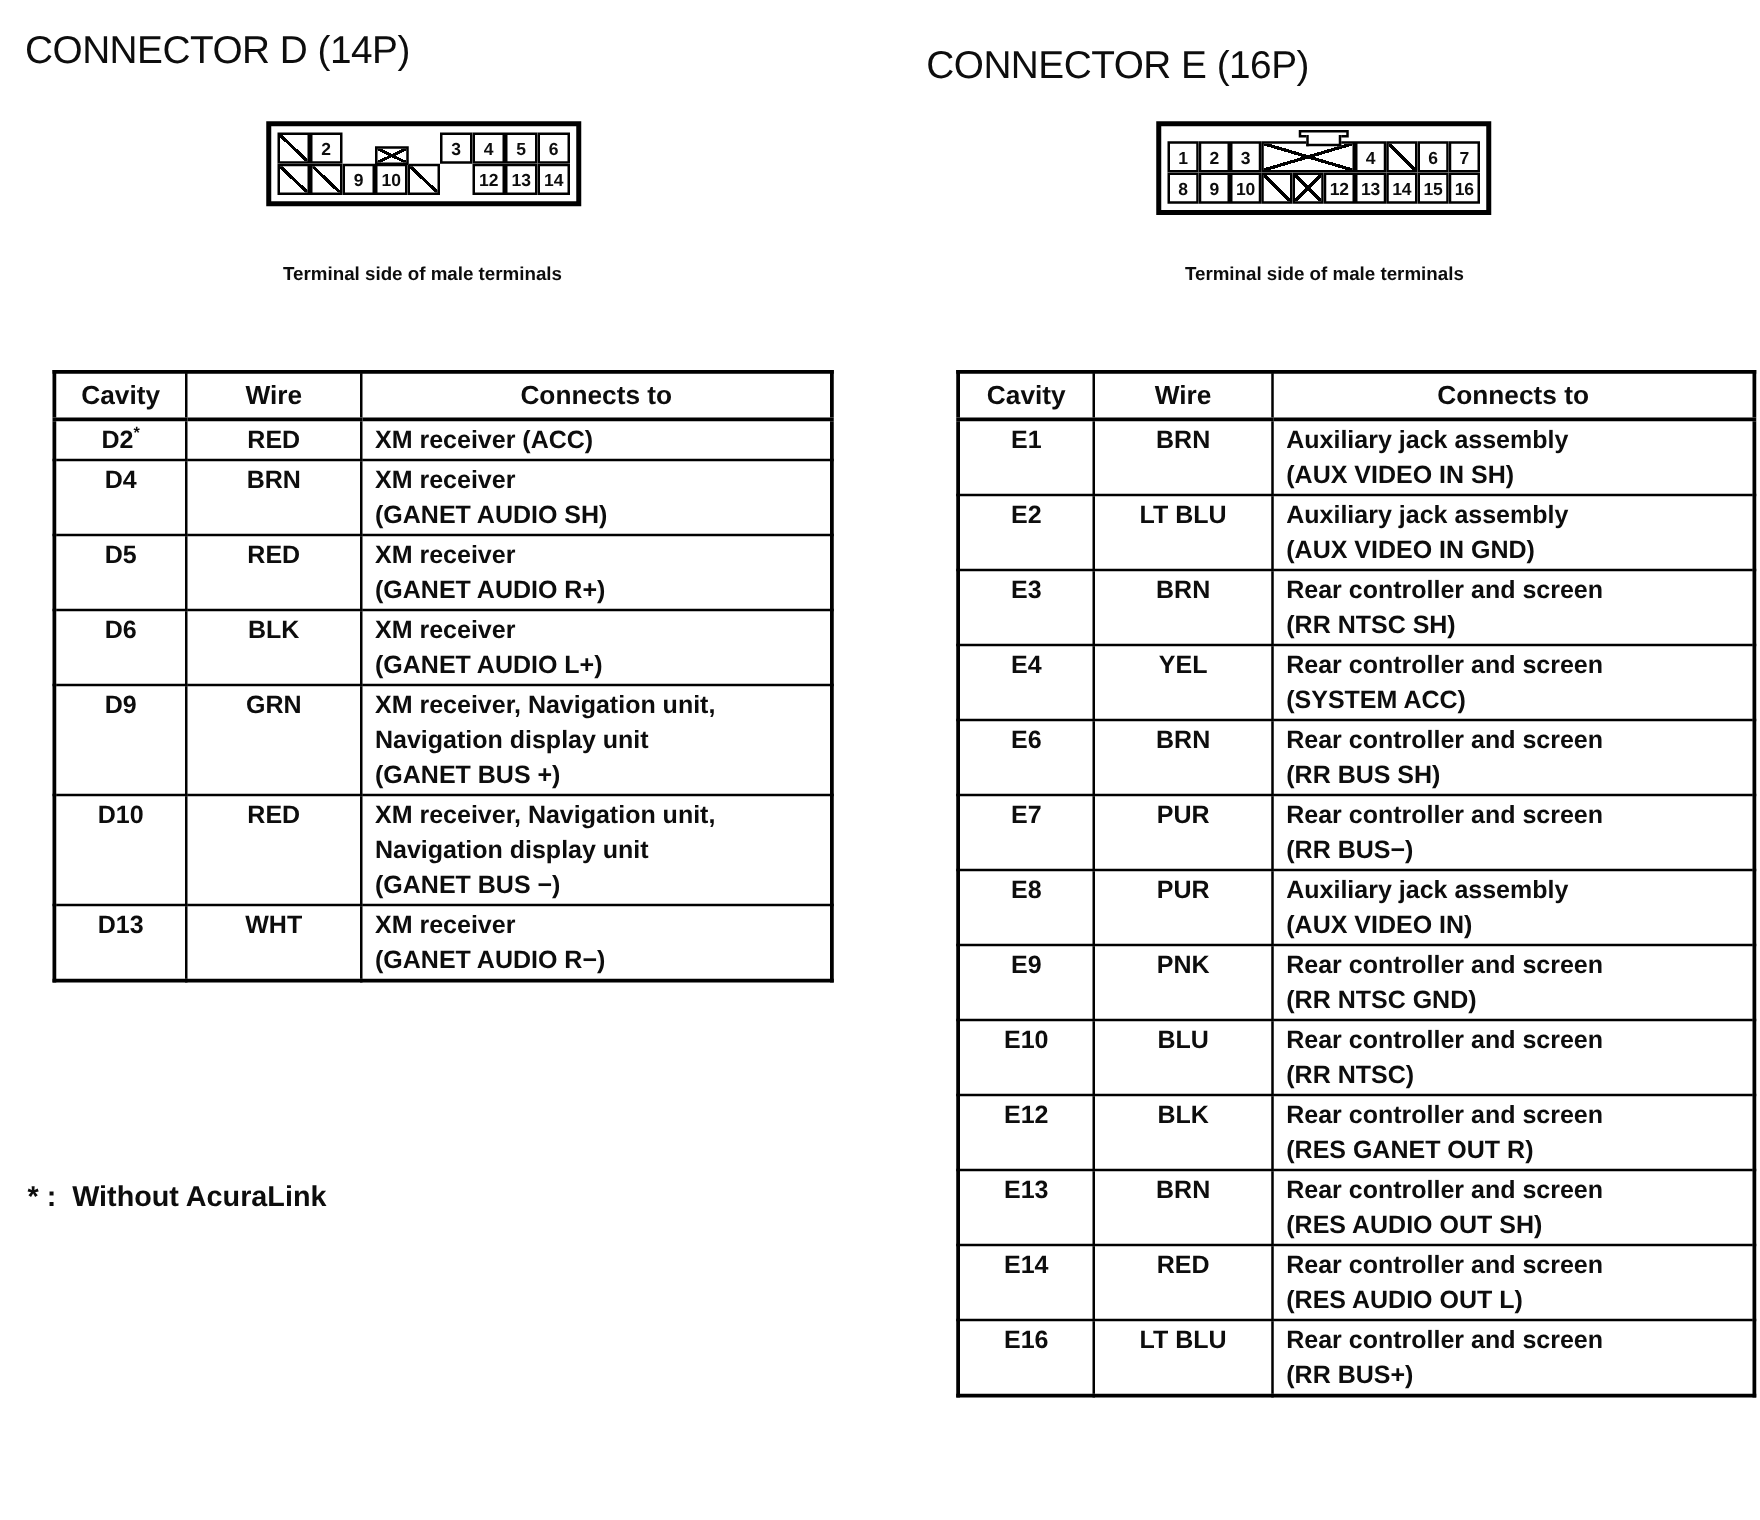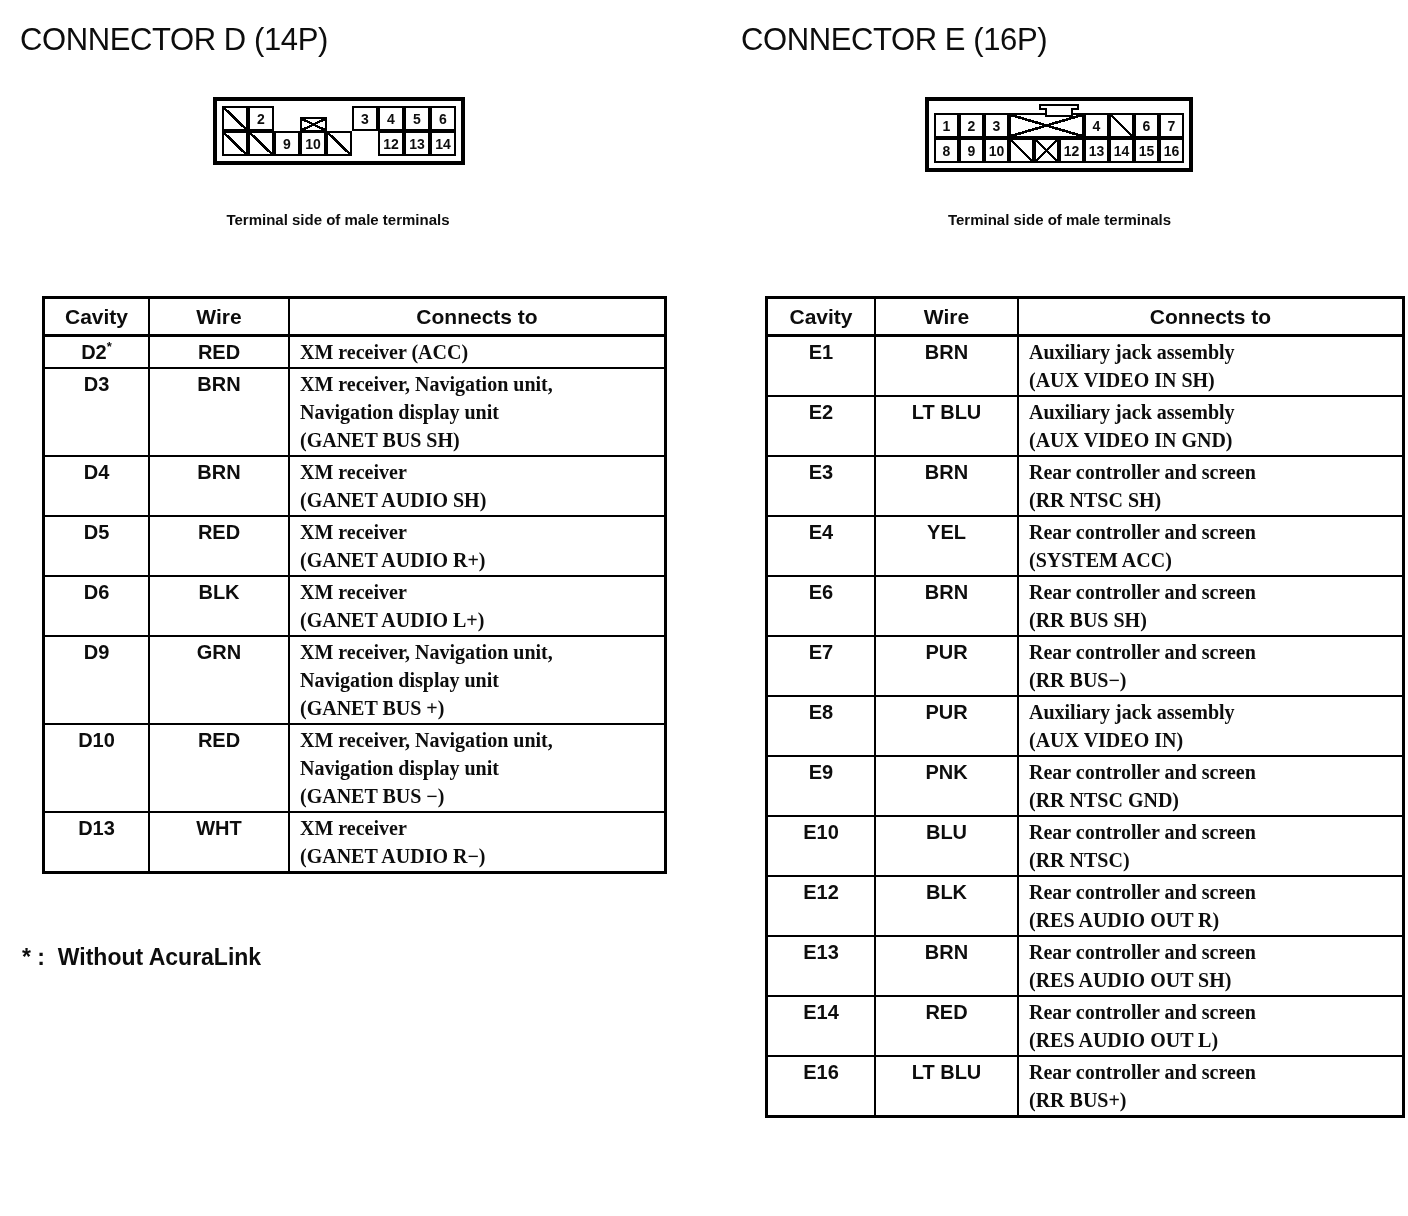--- a/index.html
+++ b/index.html
@@ -5,21 +5,21 @@
   html,body{margin:0;padding:0;}
   body{
     width:1408px;height:1216px;position:relative;background:#ffffff;
     color:#0d0d0d;font-family:"Liberation Sans",sans-serif;overflow:hidden;
   }
   .abs{position:absolute;}
 
   
   .title{font-size:31px;font-weight:400;letter-spacing:-0.4px;margin:0;white-space:nowrap;text-align:center;}
   #title-d{left:20px;top:22px;}
-  #title-e{left:741px;top:22px;}
+  #title-e{left:741px;top:34px;}
 
   
   .connbox{border:4px solid #000;background:#fff;position:absolute;}
   #conn-d{left:213px;top:97px;padding:5px;}
   #conn-e{left:925px;top:97px;padding:12px 5px 5px;}
   .gridwrap{position:relative;}
   .pin-grid{display:grid;}
   .grid-9{grid-template-columns:repeat(9,26px);grid-auto-rows:25px;}
   .grid-10{grid-template-columns:repeat(10,25px);grid-auto-rows:25px;}
   .pin{
@@ -72,21 +72,21 @@
     border:2px solid #000;border-bottom:3px solid #000;
     font-size:21px;font-weight:700;height:35px;padding:0 4px;text-align:center;
   }
   #table-d th:nth-child(1){width:95px;} #table-d th:nth-child(2){width:130px;}
   #table-e th:nth-child(1){width:98px;} #table-e th:nth-child(2){width:133px;}
   .pintable td{
     border:2px solid #000;font-size:20px;font-weight:700;
     line-height:28px;vertical-align:top;padding:1px 6px;
   }
   td.c-cavity,td.c-wire{text-align:center;}
-  td.c-connects{text-align:left;padding-left:10px;font-family:Liberation Serif, serif;}
+  td.c-connects{text-align:left;padding-left:10px;}
   td.c-cavity sup{font-size:13px;line-height:0;vertical-align:super;}
   .connects-line{white-space:nowrap;}
 
   
   .footnote{left:22px;top:944px;font-size:23px;font-weight:700;white-space:pre;}
 </style>
 </head>
 <body>
 
 <h1 class="title abs" id="title-d">CONNECTOR D (14P)</h1>
@@ -126,29 +126,20 @@
         <th>Wire</th>
         <th>Connects to</th>
       </tr>
     </thead>
     <tbody>
       <tr>
         <td class="c-cavity">D2<sup>*</sup></td>
         <td class="c-wire">RED</td>
         <td class="c-connects">
           <div class="connects-line">XM receiver (ACC)</div>
-        </td>
-      </tr>
-      <tr>
-        <td class="c-cavity">D3</td>
-        <td class="c-wire">BRN</td>
-        <td class="c-connects">
-          <div class="connects-line">XM receiver, Navigation unit,</div>
-          <div class="connects-line">Navigation display unit</div>
-          <div class="connects-line">(GANET BUS SH)</div>
         </td>
       </tr>
       <tr>
         <td class="c-cavity">D4</td>
         <td class="c-wire">BRN</td>
         <td class="c-connects">
           <div class="connects-line">XM receiver</div>
           <div class="connects-line">(GANET AUDIO SH)</div>
         </td>
       </tr>
@@ -311,21 +302,21 @@
         <td class="c-connects">
           <div class="connects-line">Rear controller and screen</div>
           <div class="connects-line">(RR NTSC)</div>
         </td>
       </tr>
       <tr>
         <td class="c-cavity">E12</td>
         <td class="c-wire">BLK</td>
         <td class="c-connects">
           <div class="connects-line">Rear controller and screen</div>
-          <div class="connects-line">(RES AUDIO OUT R)</div>
+          <div class="connects-line">(RES GANET OUT R)</div>
         </td>
       </tr>
       <tr>
         <td class="c-cavity">E13</td>
         <td class="c-wire">BRN</td>
         <td class="c-connects">
           <div class="connects-line">Rear controller and screen</div>
           <div class="connects-line">(RES AUDIO OUT SH)</div>
         </td>
       </tr>

